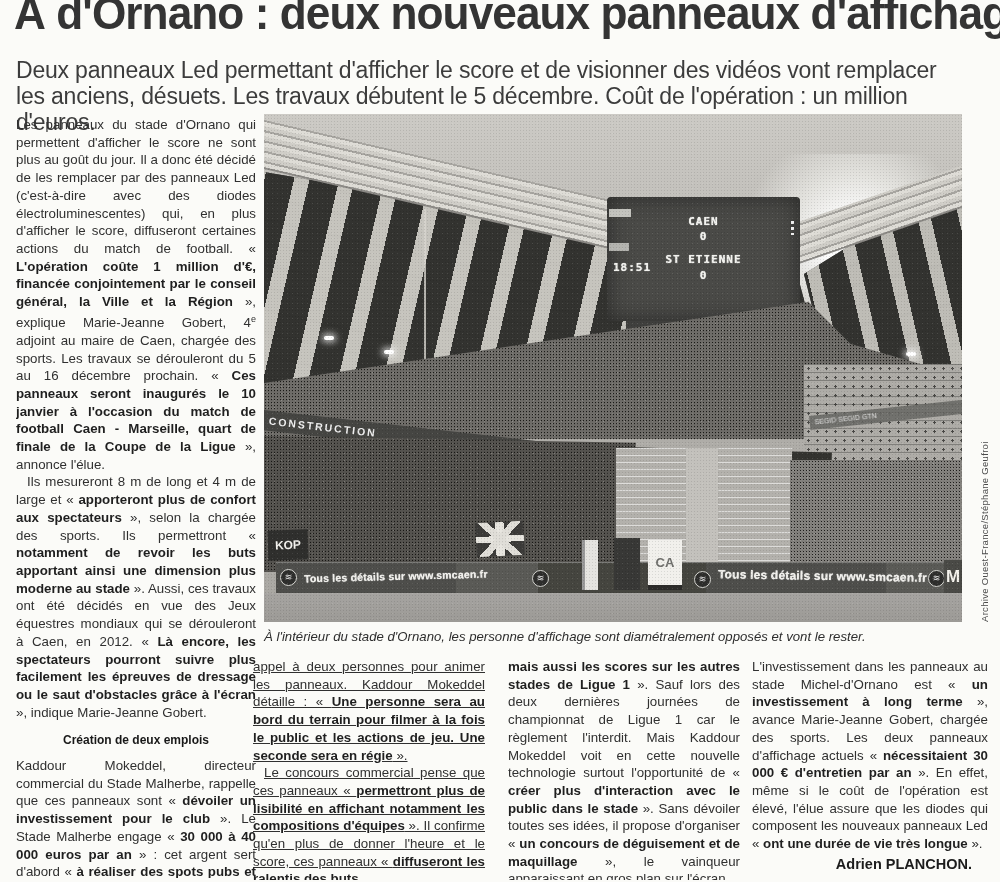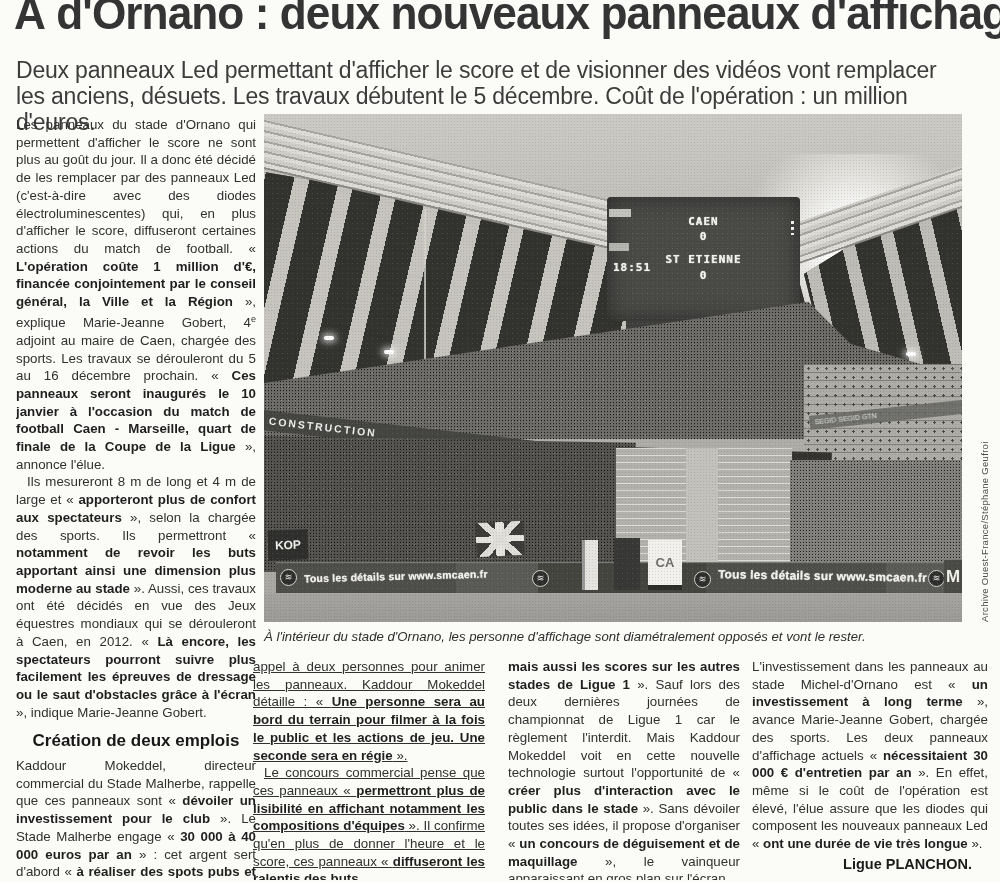--- a/index.html
+++ b/index.html
@@ -14,21 +14,21 @@
   #standfirst { left:16px; top:57px; width:944px; font-size:23px; line-height:26px;
     color:#3c3c3c; letter-spacing:-.2px; }
 
   
   .col { font-size:13.3px; line-height:17.7px; color:#303030; overflow:hidden; }
   .col p { text-align:justify; margin:0; }
   .col p.ind { text-indent:11px; }
   .bb { font-weight:bold; color:#1f1f1f;margin-top:28px; }
   sup { font-size:9px; }
   #col1 { left:16px; top:116px; width:240px; height:762px; }
-  #crosshead { text-align:center; font-size:17px; font-weight:bold; color:#181818;
+  #crosshead { text-align:center; font-size:12px; font-weight:bold; color:#181818;
     margin:11px 0 7px 0; }
   #col2 { left:253px; top:658px; width:232px; height:222px;text-decoration:underline; }
   #col3 { left:508px; top:658px; width:232px; height:222px; }
   #col4 { left:752px; top:658px; width:236px; height:222px; }
   #byline { text-align:right; padding-right:16px; margin-top:3px; font-size:14.5px;
     font-weight:bold; color:#1c1c1c; }
 
   
   #caption { left:264px; top:629px; width:700px; font-style:italic; font-size:13.2px;
     color:#2d2d2d; }
@@ -178,16 +178,16 @@
     <p><span>appel à deux personnes pour animer les panneaux. Kaddour Mokeddel détaille : « </span><span class="bb">Une personne sera au bord du terrain pour filmer à la fois le public et les actions de jeu. Une seconde sera en régie</span><span> ».</span></p>
     <p class="ind"><span>Le concours commercial pense que ces panneaux « </span><span class="bb">permettront plus de lisibilité en affichant notamment les compositions d'équipes</span><span> ». Il confirme qu'en plus de donner l'heure et le score, ces panneaux « </span><span class="bb">diffuseront les ralentis des buts</span></p>
   </div>
 <div id="col3" class="abs col">
     <p><span class="bb">mais aussi les scores sur les autres stades de Ligue 1</span><span> ». Sauf lors des deux dernières journées de championnat de Ligue 1 car le règlement l'interdit. Mais Kaddour Mokeddel voit en cette nouvelle technologie surtout l'opportunité de « </span><span class="bb">créer plus d'interaction avec le public dans le stade</span><span> ». Sans dévoiler toutes ses idées, il propose d'organiser « </span><span class="bb">un concours de déguisement et de maquillage</span><span> », le vainqueur apparaissant en gros plan sur l'écran.</span></p>
   </div>
 <div id="col4" class="abs col">
   <div>
       <p><span>L'investissement dans les panneaux au stade Michel-d'Ornano est « </span><span class="bb">un investissement à long terme</span><span> », avance Marie-Jeanne Gobert, chargée des sports. Les deux panneaux d'affichage actuels « </span><span class="bb">nécessitaient 30 000 € d'entretien par an</span><span> ». En effet, même si le coût de l'opération est élevé, l'élue assure que les diodes qui composent les nouveaux panneaux Led « </span><span class="bb">ont une durée de vie très longue</span><span> ».</span></p>
     </div>
-  <div id="byline">Ligue PLANCHON.</div>
+  <div id="byline">Adrien PLANCHON.</div>
 </div>
 
 <div id="scan-edge" class="abs"></div>
 
 </body></html>

